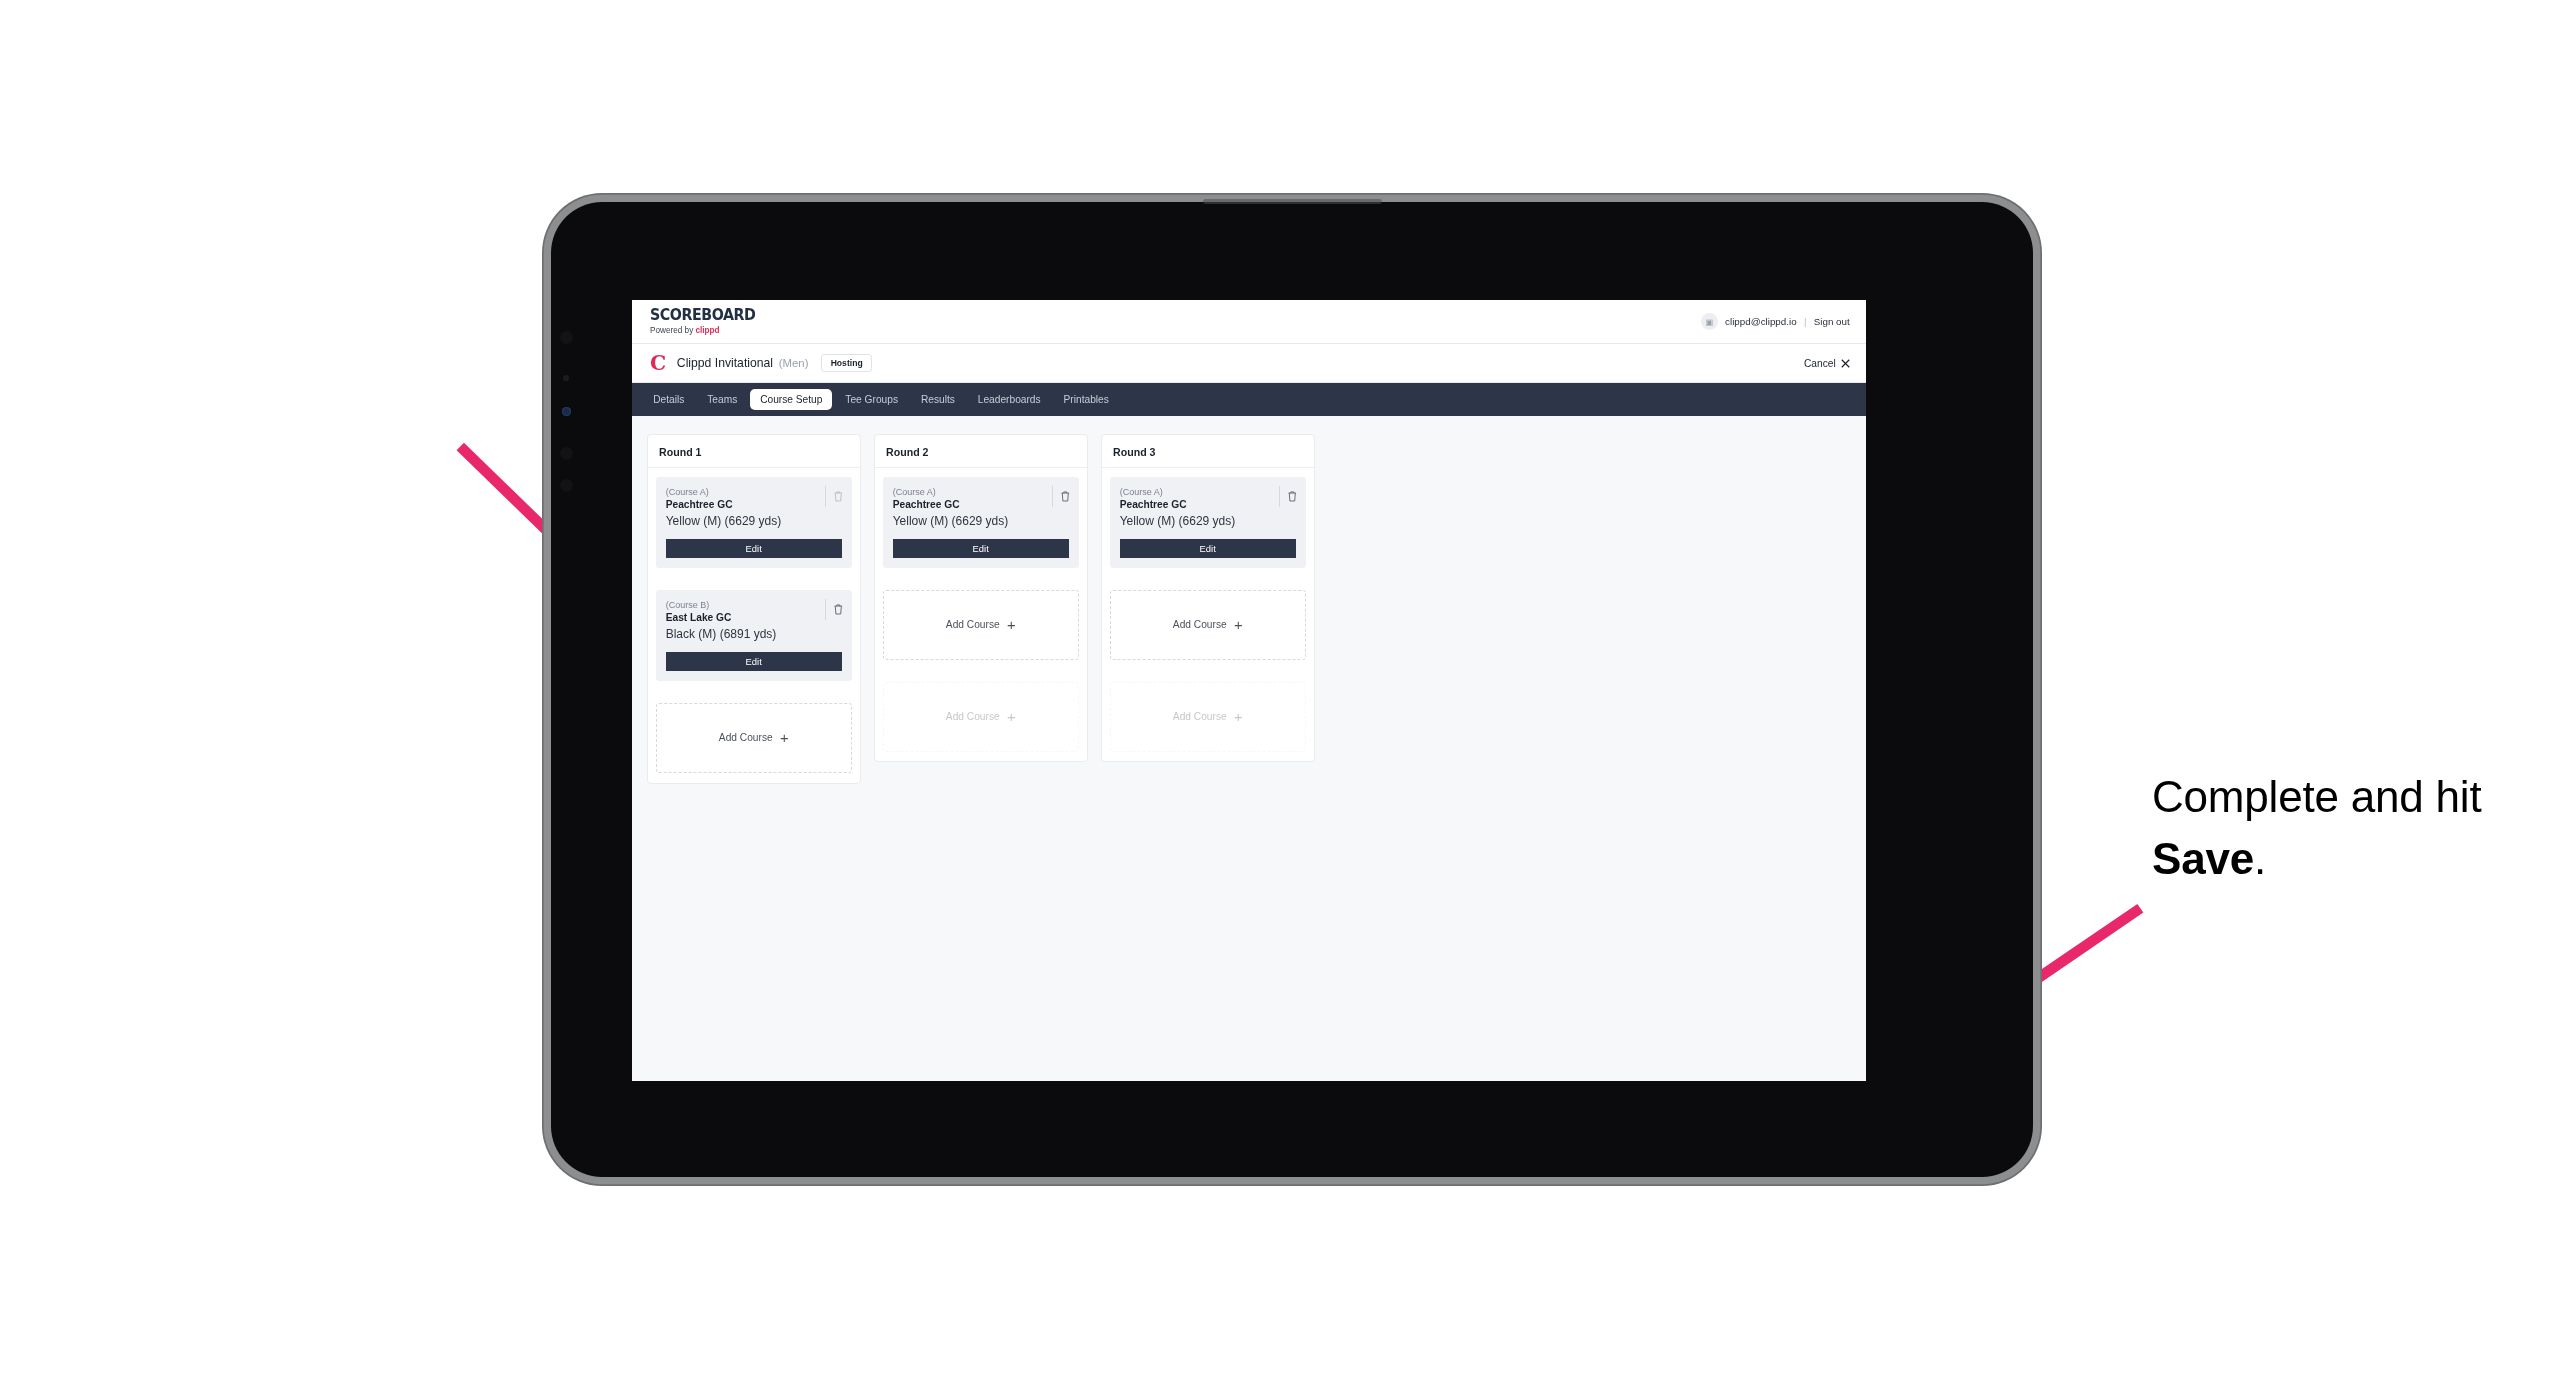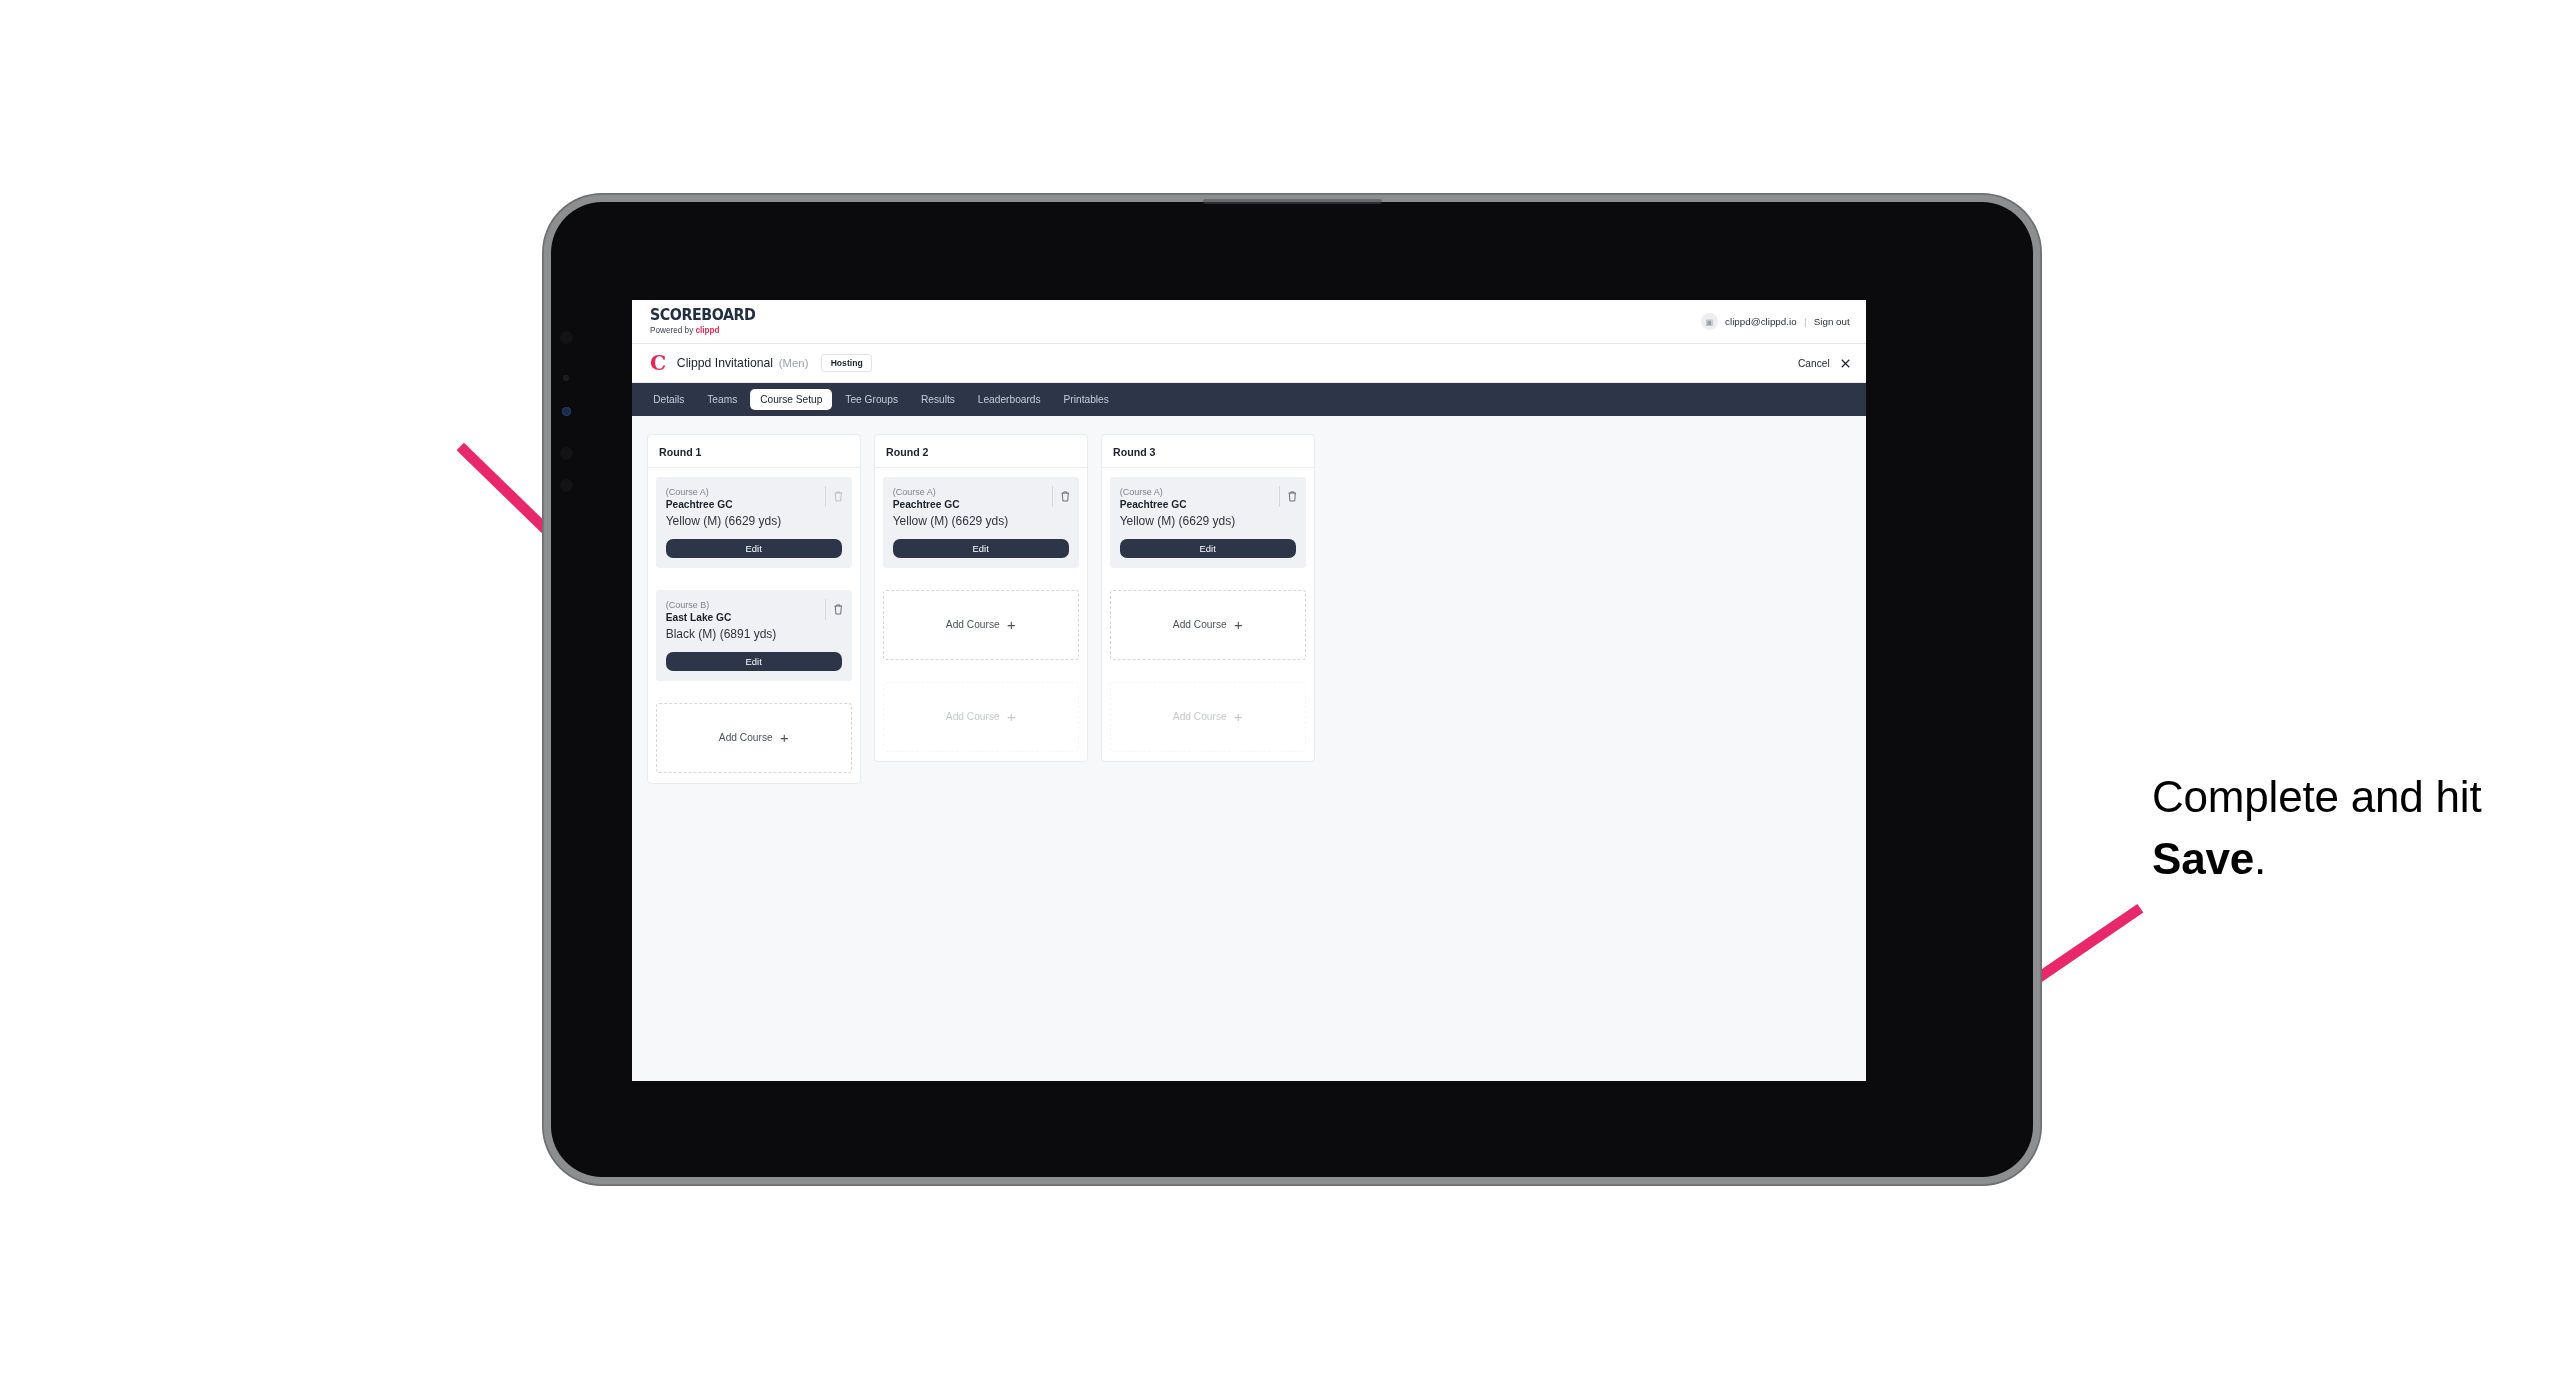--- a/index.html
+++ b/index.html
@@ -119,21 +119,21 @@
     line-height: 1; margin-right: 11.4px; letter-spacing: -0.8px;
   }
   #tour-name { font-size: 12.2px; color: #1b212b; }
   #tour-gender { font-size: 11.4px; color: #9aa1ac; margin-left: 5.7px; }
   #hosting-badge {
     margin-left: 13px; padding: 3.3px 8.2px;
     border: 0.8px solid #dfe2e7; border-radius: 3.3px;
     font-size: 8.6px; font-weight: 700; color: #1b212b; background: #fff;
   }
   #cancel-btn {
-    margin-left: auto; display: flex; align-items: center; gap: 11px;
+    margin-left: auto; display: flex; align-items: center; gap: 5px;
     font-size: 10.2px; color: #1b212b; cursor: pointer;
   }
 
   
   #tabbar {
     height: 33px; background: #2d3649;
     display: flex; align-items: center; padding: 0 11.4px; gap: 3.3px;
   }
   .tab {
     font-size: 10.2px; color: #c6ccd8;
@@ -165,21 +165,21 @@
   .cc-name  { font-size: 10.2px; font-weight: 700; color: #1b212b; line-height: 1.45; }
   .cc-tee   { font-size: 12px; color: #2e3440; line-height: 1.45; }
   .cc-tools {
     position: absolute; right: 8.2px; top: 9px;
     display: flex; align-items: center; gap: 7.3px; height: 21px;
   }
   .cc-divider { width: 0.8px; height: 21px; background: #d5d8de; }
   .trash { cursor: pointer; opacity: .82; }
   .trash.faded { opacity: .30; }
   .edit-btn {
-    margin-top: 9px; height: 19px; border-radius: 7px;
+    margin-top: 9px; height: 19px; border-radius: 0;
     background: #2d3649; color: #ffffff;
     display: flex; align-items: center; justify-content: center;
     font-size: 9.4px; cursor: pointer;
   }
 
   .add-course {
     height: 70px; border: 0.8px dashed #d6d9de; border-radius: 3.3px;
     background: #ffffff;
     display: flex; align-items: center; justify-content: center; gap: 7.3px;
     font-size: 10.2px; color: #4b515b; cursor: pointer;

